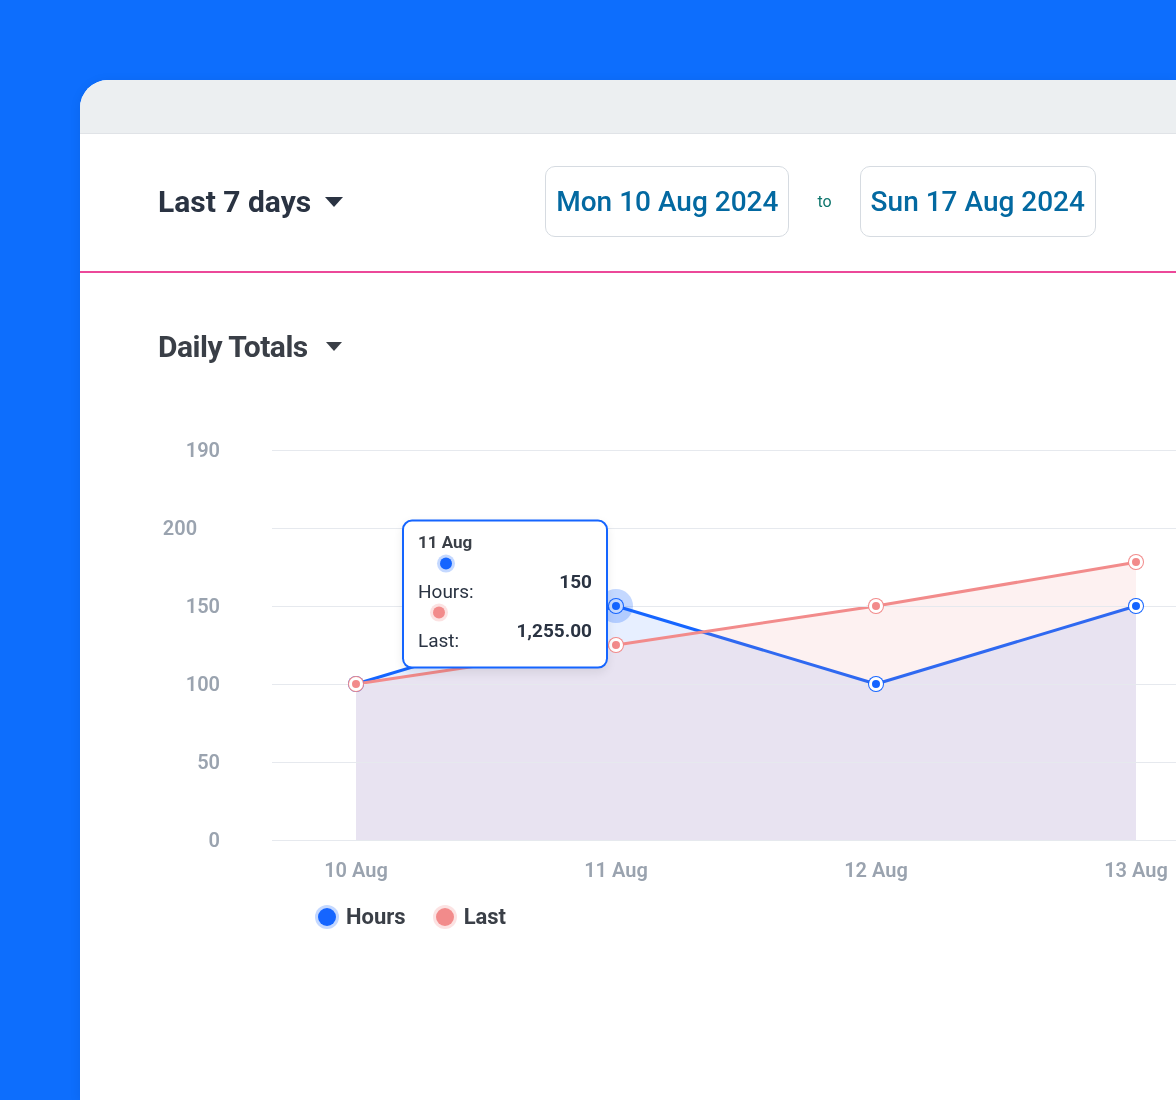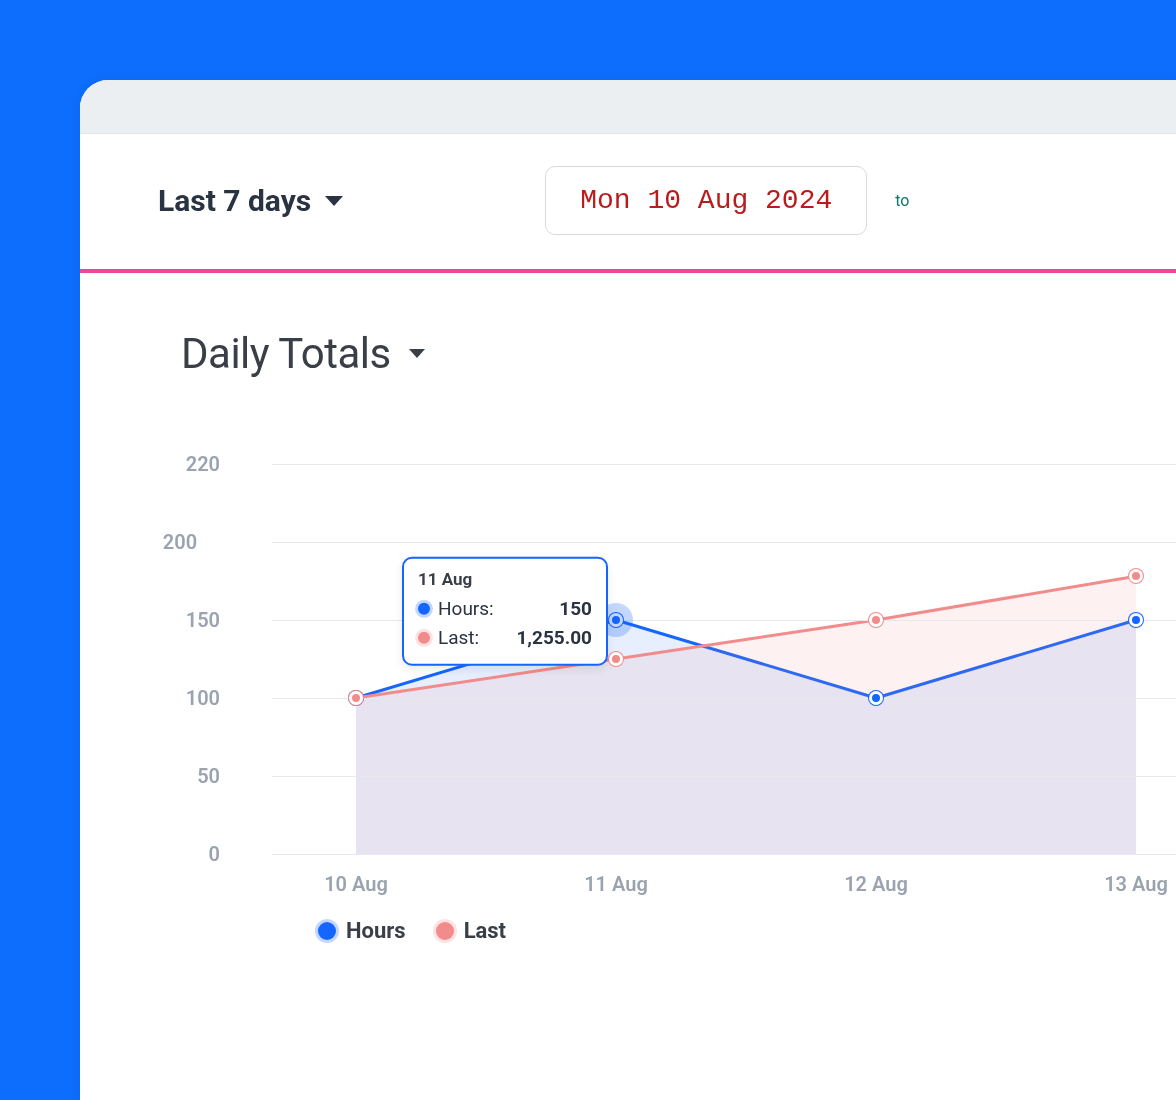--- a/index.html
+++ b/index.html
@@ -25,21 +25,21 @@
   .titlebar {
     height: 54px;
     background: #eceff1;
     border-bottom: 1px solid #e0e3e7;
   }
   .header {
     display: flex;
     align-items: center;
     gap: 28px;
     padding: 32px 78px 34px 78px;
-    border-bottom: 4px solid #ec4899;
+    border-bottom: 2px solid #ec4899;
   }
   .range-dd {
     display: flex;
     align-items: center;
     gap: 14px;
     font-size: 30px;
     font-weight: 700;
     color: #2a3342;
     cursor: pointer;
     user-select: none;
@@ -47,49 +47,47 @@
   .caret {
     width: 0; height: 0;
     border-left: 9px solid transparent;
     border-right: 9px solid transparent;
     border-top: 10px solid #2a3342;
   }
   .spacer { flex: 0 0 auto; width: 146px; }
   .date-box {
     font-size: 28px;
     font-weight: 500;
-    color: #b91c1c;
-    padding: 18px 34px;
+    color: #0369a1;
+    padding: 18px 10px;
     border: 1.5px solid #d6dbe1;
     border-radius: 10px;
     background: #fff;
     cursor: pointer;
     white-space: nowrap;
-    font-family: Liberation Mono, monospace;
   }
   .to-label {
     font-size: 16px;
     color: #0f766e;
   }
   .content {
     padding: 56px 0 0 78px;
   }
   .section-title {
     display: flex;
     align-items: center;
     gap: 18px;
     cursor: pointer;
     user-select: none;
   }
   .section-title h2 {
-    font-size: 42px;
-    font-weight: 400;
+    font-size: 30px;
+    font-weight: 700;
     color: #3a3f47;
     letter-spacing: -0.5px;
-    margin-left: 23px;
   }
   .section-title .caret {
     border-left: 8px solid transparent;
     border-right: 8px solid transparent;
     border-top: 9px solid #3a3f47;
   }
 
   
   .chart-wrap {
     position: relative;
@@ -176,21 +174,21 @@
     color: #3a3f47;
     margin-bottom: 6px;
   }
   .tooltip .tt-row {
     display: flex;
     align-items: center;
     justify-content: space-between;
     gap: 18px;
     line-height: 1.5;
   }
-  .tooltip .tt-left { display:flex; align-items:center; gap:8px; }
+  .tooltip .tt-left { display:flex; align-items:center; gap:8px;flex-direction:column; }
   .tooltip .dot {
     width: 12px; height: 12px; border-radius: 50%;
   }
   .dot-hours { background:#1565ff; box-shadow: 0 0 0 3px rgba(21,101,255,.25); }
   .dot-cost  { background:#f28b8b; box-shadow: 0 0 0 3px rgba(242,139,139,.25); }
   .tooltip .tt-val { font-weight: 700; }
 
   
   .legend {
     position: absolute;
@@ -215,37 +213,38 @@
   <div class="titlebar"></div>
 
   <div class="header">
     <div class="range-dd">
       <span>Last 7 days</span>
       <span class="caret"></span>
     </div>
     <div class="spacer"></div>
     <div class="date-box">Mon 10 Aug 2024</div>
     <span class="to-label">to</span>
+    <div class="date-box">Sun 17 Aug 2024</div>
   </div>
 
   <div class="content">
     <div class="section-title">
       <h2>Daily Totals</h2>
       <span class="caret"></span>
     </div>
 
     <div class="chart-wrap" id="chart" style="--plot-h: 390px; --plot-w: 1040px;">
 
       <div class="y-axis" id="y-axis">
           <div class="y-tick" style="top: 390px;">0</div>
           <div class="y-tick" style="top: 312px;">50</div>
           <div class="y-tick" style="top: 234px;">100</div>
           <div class="y-tick" style="top: 156px;">150</div>
           <div class="y-tick" style="top: 78px; text-align: center;">200</div>
-          <div class="y-tick" style="top: 0px;">220</div>
+          <div class="y-tick" style="top: 0px;">190</div>
         </div>
 
       <div class="plot" id="plot">
         <svg class="lines" id="svg-lines" viewBox="0 0 1040 390">
             <path d="M84 234 L344 156 L604 234 L864 156 L 864 390 L 84 390 Z" stroke="none" fill="rgba(21,101,255,.10)" stroke-width="0" stroke-linejoin="round" stroke-linecap="round"></path>
             <path d="M84 234 L344 156 L604 234 L864 156" stroke="#1565ff" fill="none" stroke-width="3" stroke-linejoin="round" stroke-linecap="round"></path>
             <path d="M84 234 L344 195 L604 156 L864 112.32 L 864 390 L 84 390 Z" stroke="none" fill="rgba(242,139,139,.12)" stroke-width="0" stroke-linejoin="round" stroke-linecap="round"></path>
             <path d="M84 234 L344 195 L604 156 L864 112.32" stroke="#f28b8b" fill="none" stroke-width="3" stroke-linejoin="round" stroke-linecap="round"></path>
           </svg>
       <div class="grid-line" style="top: 390px;"></div>

